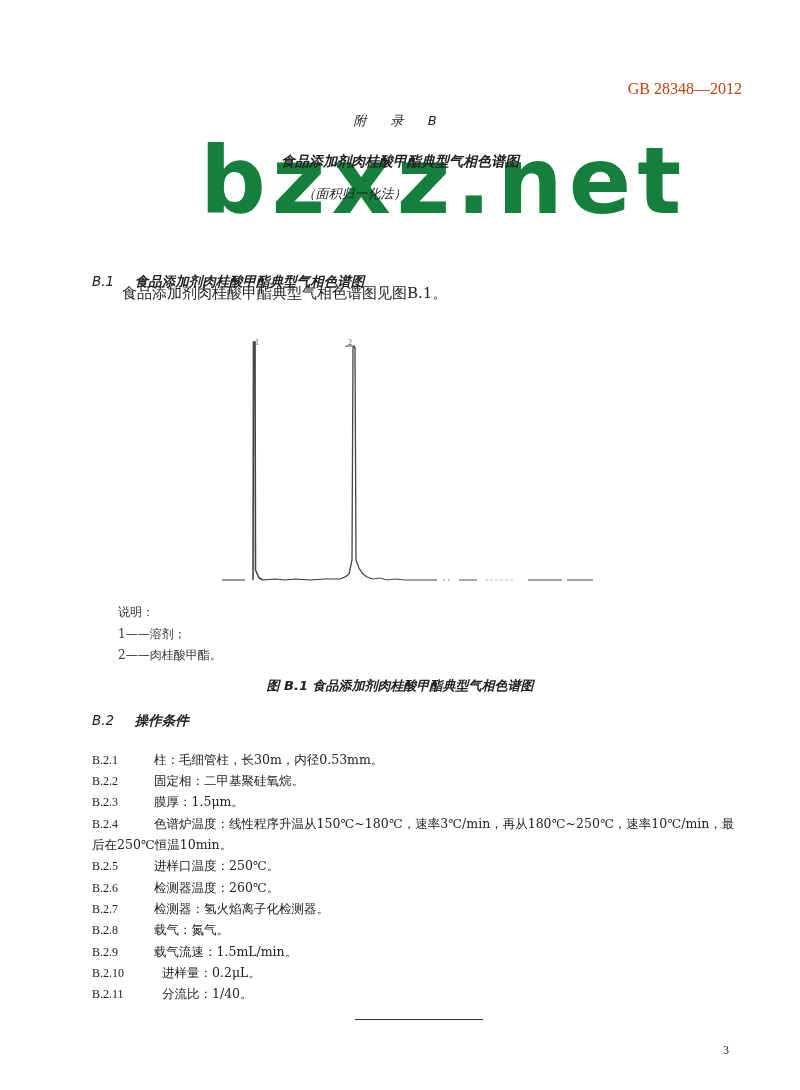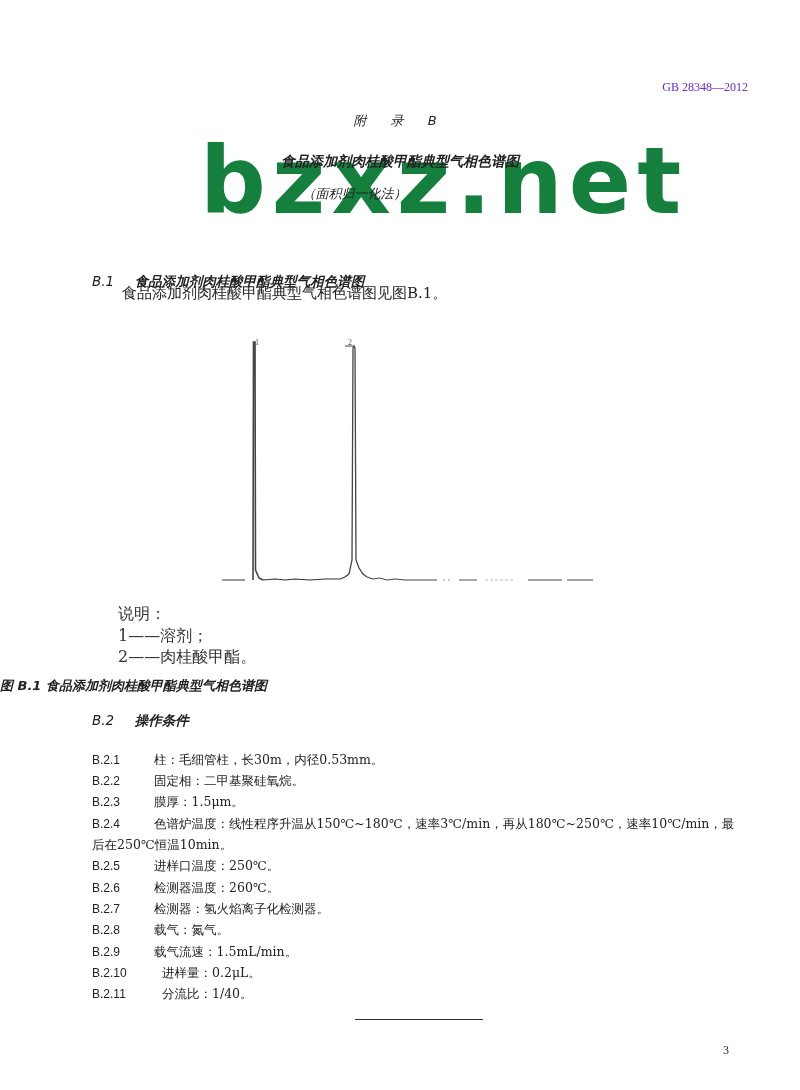--- a/index.html
+++ b/index.html
@@ -3,35 +3,35 @@
   <meta charset="utf-8">
   <style>
     html, body { margin: 0; padding: 0; background: #ffffff; }
     body {
       width: 800px; height: 1090px; position: relative; overflow: hidden;
       font-family: "DejaVu Serif", "Liberation Serif", serif; color: #222;
     }
     .abs { position: absolute; white-space: nowrap; }
     .sans { font-family: "DejaVu Sans", "Liberation Sans", sans-serif; font-style: italic; }
     .serif { font-family: "Liberation Serif", "DejaVu Serif", serif; }
-    .std-no { top: 80px; right: 52px; font-size: 12px; color: #6d28d9; }
+    .std-no { top: 80px; right: 58px; font-size: 16px; color: #c2410c; }
     .watermark {
       top: 128px; left: 200px; font-size: 92px; font-weight: bold; letter-spacing: 6px;
       color: #15803d; font-family: "DejaVu Sans", "Liberation Sans", sans-serif; z-index: 0;
     }
     .appendix { top: 112px; left: 0; width: 800px; text-align: center; font-size: 13px; letter-spacing: 10px; z-index: 1; }
     .title { top: 153px; left: 0; width: 800px; text-align: center; font-size: 14px; font-weight: bold; z-index: 1; }
     .subtitle { top: 185px; left: 0; width: 709px; text-align: center; font-size: 13px; z-index: 1; }
     .h-sec { font-size: 13.5px; font-weight: bold; }
     .h-num { display: inline-block; width: 38px; font-weight: normal; }
     .para { font-size: 15px; margin-top: 16px; }
-    .legend { font-size: 16px; color: #333; }
-    .fig-caption { top: 677px; left: 0; width: 800px; font-size: 13px; font-weight: bold; }
+    .legend { font-size: 12px; color: #333; }
+    .fig-caption { top: 677px; left: 0; width: 800px; text-align: center; font-size: 13px; font-weight: bold; }
     .item { left: 92px; font-size: 12.5px; }
-    .item .num { display: inline-block; width: 62px; font-family: Liberation Sans, sans-serif; font-size: 12px; }
+    .item .num { display: inline-block; width: 62px; font-family: Liberation Serif, serif; font-size: 12px; }
     .item .num.wide { width: 70px; }
     .chart { top: 330px; left: 215px; width: 410px; height: 260px; }
     .footer-rule { top: 1019px; left: 355px; width: 128px; height: 1px; background: #333; }
     .page-num { top: 1043px; left: 723px; font-size: 12px; }
   </style>
 </head>
 <body>
 
 <div class="abs std-no serif">GB 28348—2012</div>
 

